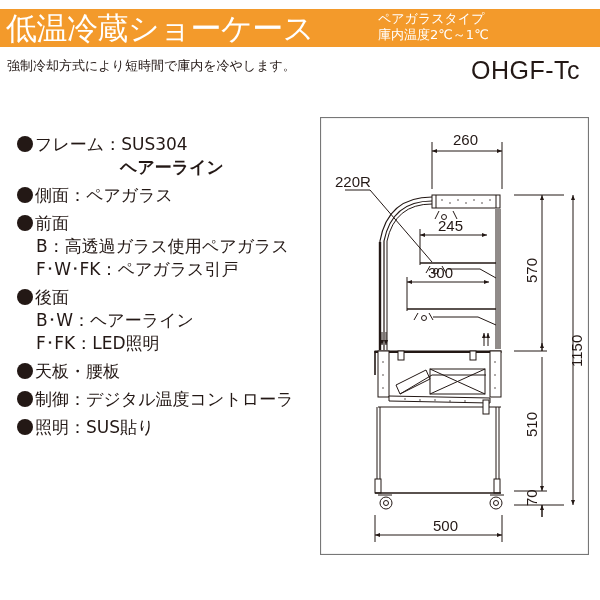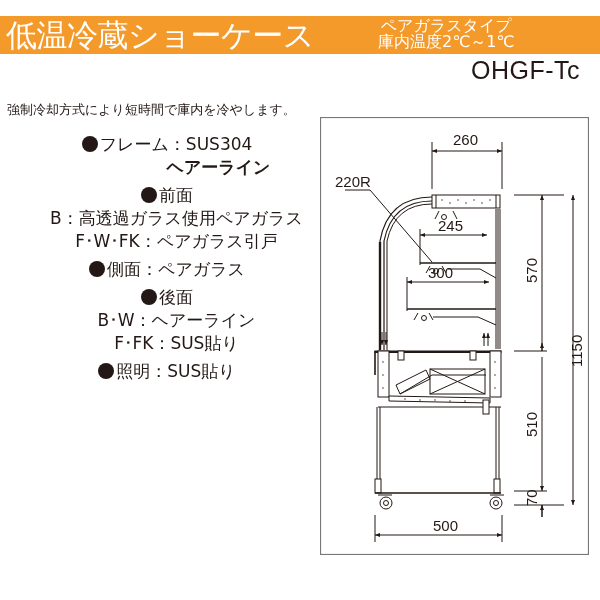--- a/index.html
+++ b/index.html
@@ -1,22 +1,22 @@
 <!DOCTYPE html>
 <html><head>
 <meta charset="utf-8">
 <style>
   html,body{margin:0;padding:0;}
   body{width:600px;height:600px;background:#ffffff;position:relative;overflow:hidden;font-family:"DejaVu Sans","Liberation Sans",sans-serif;color:#231815;}
-  .header{position:absolute;left:0;top:16px;width:600px;height:38px;background:#f39a2b;text-align:center;}
+  .header{position:absolute;left:0;top:9px;width:600px;height:38px;background:#f39a2b;}
   .title{position:absolute;left:6px;top:1px;font-size:31px;line-height:36px;color:#ffffff;letter-spacing:-0.5px;white-space:nowrap;}
-  .subtitle{position:absolute;left:378px;top:2px;color:#ffffff;font-size:16px;line-height:16px;white-space:nowrap;}
-  .tagline{position:absolute;left:7px;top:58px;font-size:13px;line-height:16px;white-space:nowrap;color:#231815;margin-top:44px;}
+  .subtitle{position:absolute;left:378px;top:2px;color:#ffffff;font-size:13px;line-height:16px;white-space:nowrap;}
+  .tagline{position:absolute;left:7px;top:58px;font-size:13px;line-height:16px;white-space:nowrap;color:#231815;}
   .model{position:absolute;left:471px;top:56px;font-size:25px;line-height:28px;font-family:"Liberation Sans",sans-serif;color:#231815;letter-spacing:0.5px;white-space:nowrap;}
-  .specs{position:absolute;left:17px;top:133px;width:300px;text-align:center;}
+  .specs{position:absolute;left:17px;top:133px;width:300px;}
   .spec{font-size:17px;line-height:23px;white-space:nowrap;color:#231815;margin-bottom:5px;}
   .spec .bullet{display:inline-block;width:16px;height:16px;border-radius:50%;background:#231815;vertical-align:-2px;margin-right:2px;}
   .spec .sub{padding-left:19px;}
   .spec .sub.deep{padding-left:103px;font-weight:bold;}
   .drawing{position:absolute;left:320px;top:117px;width:269px;height:438px;border-radius:32px;}
   svg text{font-family:"Liberation Sans",sans-serif;}
 </style>
 </head>
 <body>
 
@@ -30,33 +30,37 @@
 
 <div class="tagline">強制冷却方式により短時間で庫内を冷やします。</div>
 <div class="model">OHGF-Tc</div>
 
 <div class="specs">
   <div class="spec">
     <div><span class="bullet"></span><span>フレーム：SUS304</span></div>
     <div class="sub deep">ヘアーライン</div>
   </div>
   <div class="spec">
+    <div><span class="bullet"></span><span>側面：ペアガラス</span></div>
+  </div>
+  <div class="spec">
     <div><span class="bullet"></span><span>前面</span></div>
     <div class="sub">B：高透過ガラス使用ペアガラス</div>
     <div class="sub">F･W･FK：ペアガラス引戸</div>
   </div>
   <div class="spec">
-    <div><span class="bullet"></span><span>側面：ペアガラス</span></div>
+    <div><span class="bullet"></span><span>後面</span></div>
+    <div class="sub">B･W：ヘアーライン</div>
+    <div class="sub">F･FK：LED照明</div>
   </div>
   <div class="spec">
-    <div><span class="bullet"></span><span>後面</span></div>
-    <div class="sub">B･W：ヘアーライン</div>
-    <div class="sub">F･FK：SUS貼り</div>
+    <div><span class="bullet"></span><span>天板・腰板</span></div>
   </div>
   <div class="spec">
+    <div><span class="bullet"></span><span>制御：デジタル温度コントローラ</span></div>
   </div>
   <div class="spec">
     <div><span class="bullet"></span><span>照明：SUS貼り</span></div>
   </div>
 </div>
 
 <div class="drawing">
 <svg width="269" height="438" viewBox="0 0 269 438" xmlns="http://www.w3.org/2000/svg">
   <defs>
     <marker id="arr" viewBox="0 0 10 10" refX="10" refY="5" markerWidth="8" markerHeight="5" orient="auto-start-reverse">

